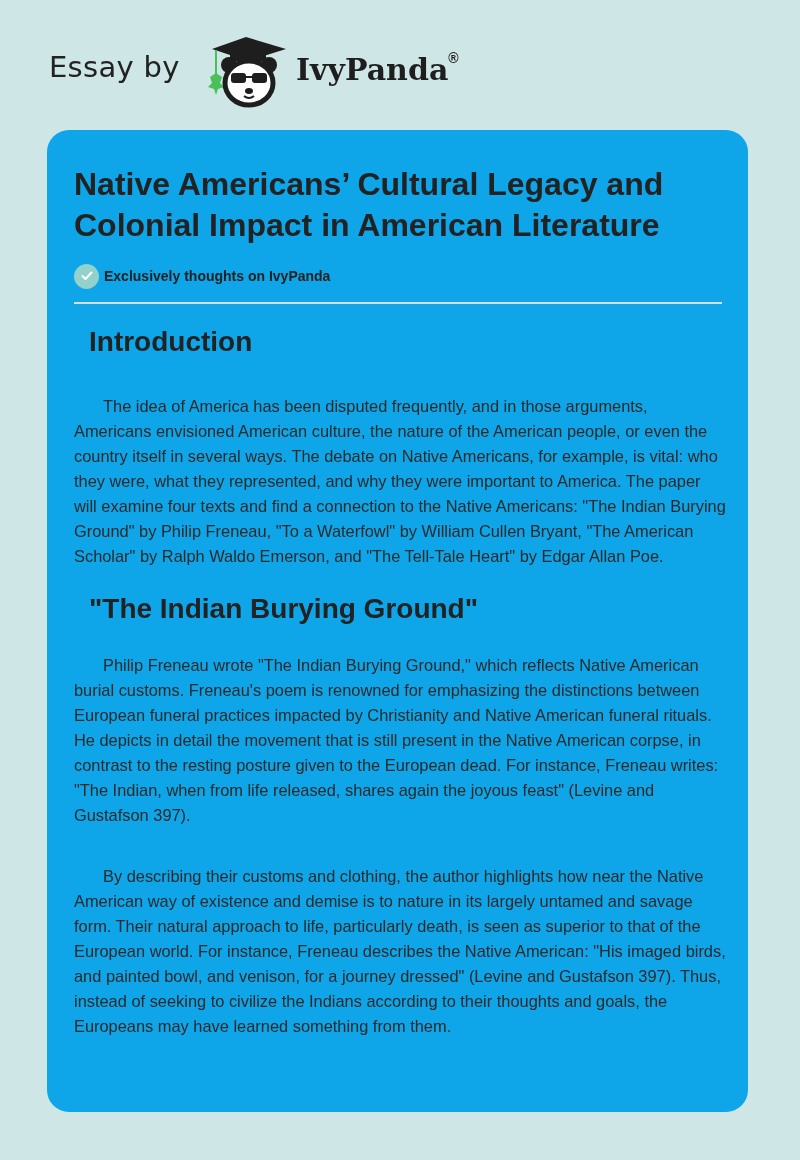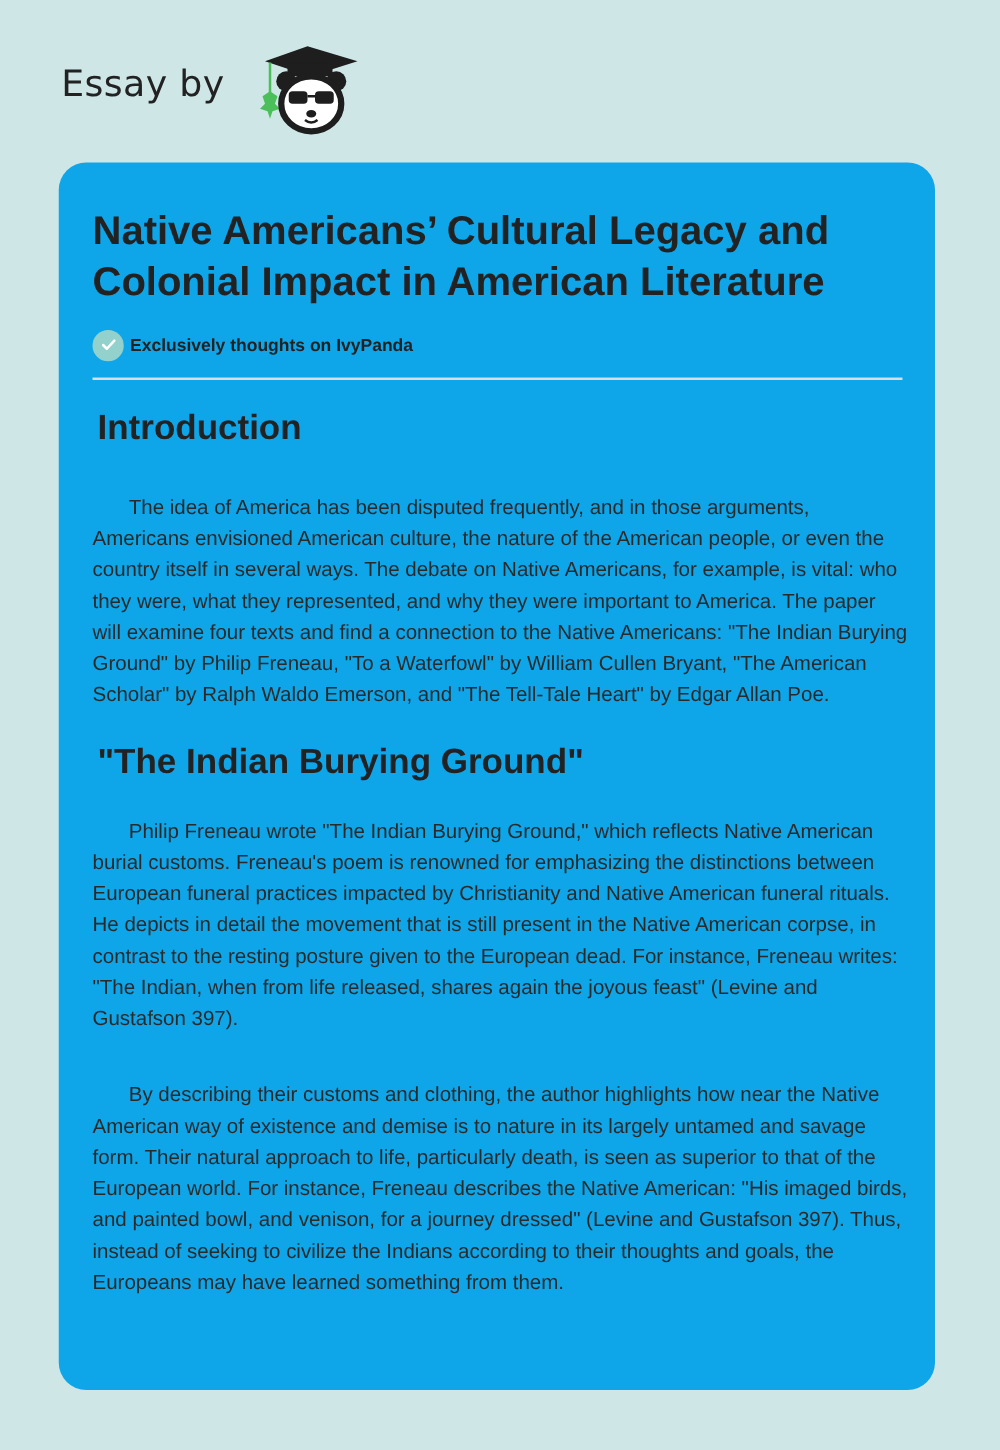--- a/index.html
+++ b/index.html
@@ -42,21 +42,21 @@
     .check {
       width: 25px; height: 25px; border-radius: 50%; background: #93d1cc;
       display: flex; align-items: center; justify-content: center; margin-right: 5px;
     }
     .badge-text { font-size: 14px; font-weight: bold; color: #222; }
     .divider {
       position: absolute; left: 27px; top: 172px; width: 648px; height: 2px; background: #dcdcdc;
     }
     .content { position: absolute; left: 27px; top: 192px; width: 652px; }
     h2 {
-      font-size: 28px; font-weight: bold; color: #222; margin: 4px; line-height: 40px;
+      font-size: 28px; font-weight: bold; color: #222; margin: 15px; line-height: 40px;
     }
     p {
       font-size: 16.4px; line-height: 25px; color: #2a2a2a; margin: 0;
       text-indent: 29px;
     }
     .h-intro { margin-top: 0; }
     .p-intro { margin-top: 32px; }
     .h-ibg { margin-top: 20px; }
     .p-ibg1 { margin-top: 24px; }
     .p-ibg2 { margin-top: 36px; }
@@ -81,20 +81,23 @@
       <ellipse cx="47" cy="48" rx="24" ry="22" fill="#ffffff" stroke="#1e1e1e" stroke-width="5"></ellipse>
 
       <rect x="29" y="38" width="15" height="10" rx="3" fill="#1e1e1e"></rect>
       <rect x="50" y="38" width="15" height="10" rx="3" fill="#1e1e1e"></rect>
       <line x1="44" y1="42" x2="50" y2="42" stroke="#1e1e1e" stroke-width="2"></line>
 
       <ellipse cx="47" cy="56" rx="4" ry="3" fill="#1e1e1e"></ellipse>
       <path d="M42,61 q5,4 10,0" stroke="#1e1e1e" stroke-width="2" fill="none"></path>
     </svg>
   </span>
+  <span class="brand">
+    <span>IvyPanda</span><sup>®</sup>
+  </span>
 </div>
 
 <div class="card">
   <h1 class="title">Native Americans’ Cultural Legacy and Colonial Impact in American Literature</h1>
 
   <div class="badge">
     <span class="check">
       <svg width="12" height="10" viewBox="0 0 12 10">
         <path d="M1.5,5 L4.5,8 L10.5,1.5" stroke="#ffffff" stroke-width="2" fill="none" stroke-linecap="round" stroke-linejoin="round"></path>
       </svg>

